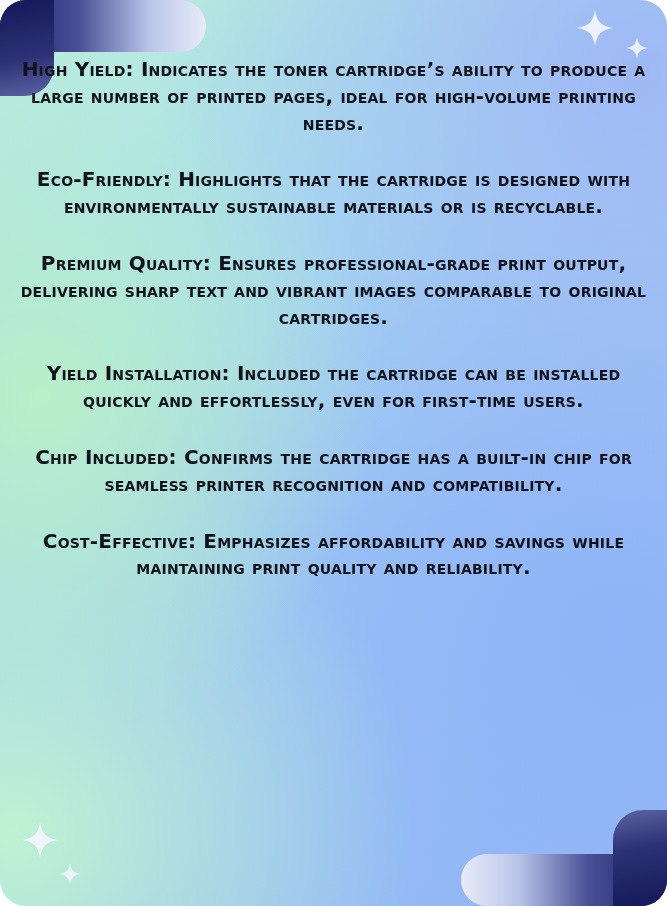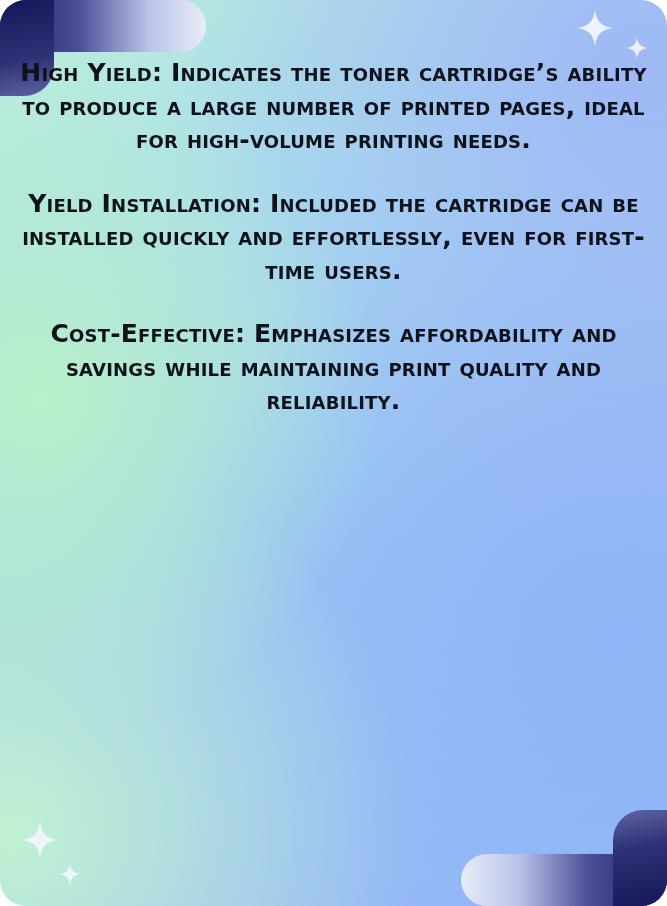--- a/index.html
+++ b/index.html
@@ -80,21 +80,21 @@
     flex-direction: column;
     justify-content: flex-start;
   }
 
   .para {
     margin: 0 0 30px 0;
     text-align: center;
     font-family: "DejaVu Sans", sans-serif;
     font-variant: small-caps;
     font-weight: 700;
-    font-size: 25px;
+    font-size: 20px;
     line-height: 1.34;
     letter-spacing: 0.2px;
     color: #10121b;
     padding: 0 6px;
   }
   .para:last-child { margin-bottom: 3px; }
 
   .para .lead {
     font-variant: small-caps;
     font-weight: 700;
@@ -122,25 +122,34 @@
   <svg class="sparkle spark-d" width="24" height="24" viewBox="0 0 40 40">
     <path d="M20 2 C22 14 26 18 38 20 C26 22 22 26 20 38 C18 26 14 22 2 20 C14 18 18 14 20 2 Z" fill="#f2f6ff" opacity="0.9"></path>
   </svg>
 
   <div class="content">
 
     <p class="para">
       <span class="lead">High Yield:</span><span> Indicates the toner cartridge’s ability to produce a large number of printed pages, ideal for high-volume printing needs.</span>
     </p>
 
+    <p class="para">
+      <span class="lead">Eco-Friendly:</span><span> Highlights that the cartridge is designed with environmentally sustainable materials or is recyclable.</span>
+    </p>
 
+    <p class="para">
+      <span class="lead">Premium Quality:</span><span> Ensures professional-grade print output, delivering sharp text and vibrant images comparable to original cartridges.</span>
+    </p>
 
     <p class="para">
       <span class="lead">Yield Installation:</span><span> Included the cartridge can be installed quickly and effortlessly, even for first-time users.</span>
     </p>
 
+    <p class="para">
+      <span class="lead">Chip Included:</span><span> Confirms the cartridge has a built-in chip for seamless printer recognition and compatibility.</span>
+    </p>
 
     <p class="para">
       <span class="lead">Cost-Effective:</span><span> Emphasizes affordability and savings while maintaining print quality and reliability.</span>
     </p>
 
   </div>
 </div>
 
 </body></html>

